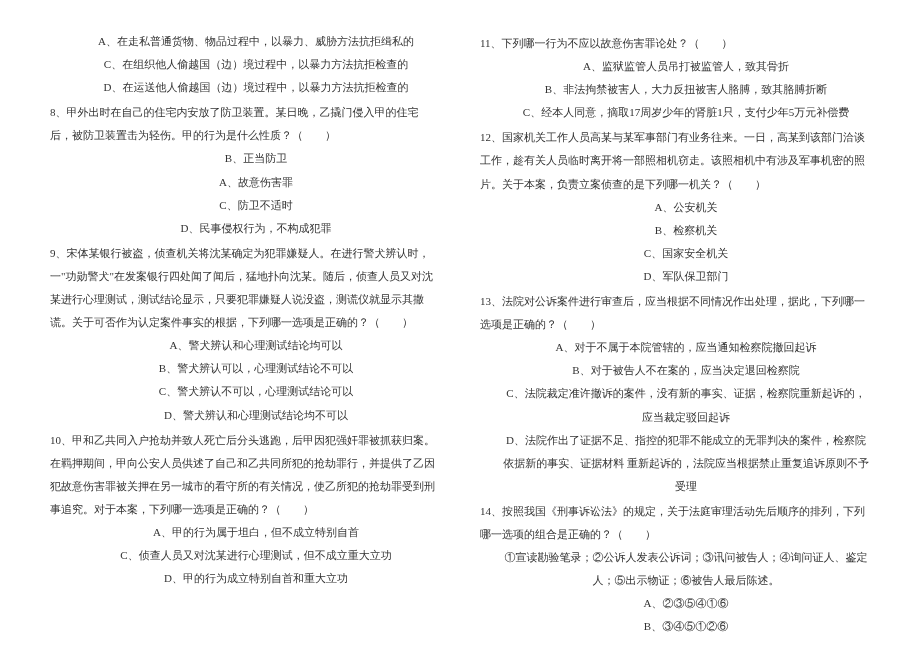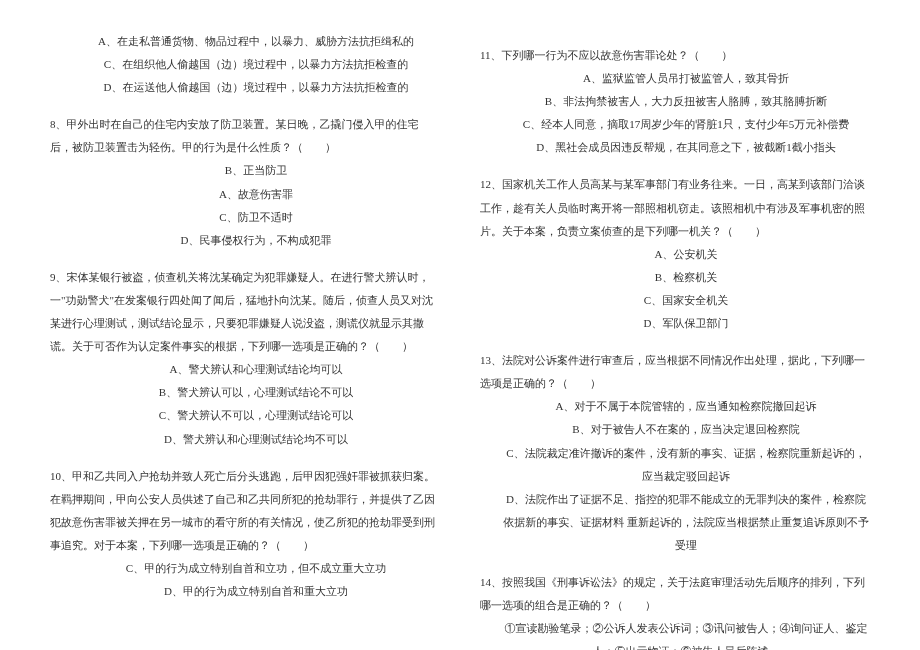--- a/index.html
+++ b/index.html
@@ -20,21 +20,21 @@
   }
   .col {
     flex: 1;
     line-height: 2.1;
   }
   .opt {
     padding-left: 2em;
     text-align: center;
   }
   .q {
-    margin-top: 14px;
+    margin-top: 2px;
   }
 </style>
 </head>
 <body>
 
 <div class="page">
   <div class="col">
     <div class="opt">A、在走私普通货物、物品过程中，以暴力、威胁方法抗拒缉私的</div>
     <div class="opt">C、在组织他人偷越国（边）境过程中，以暴力方法抗拒检查的</div>
     <div class="opt">D、在运送他人偷越国（边）境过程中，以暴力方法抗拒检查的</div>
@@ -45,30 +45,30 @@
     <div class="opt">C、防卫不适时</div>
     <div class="opt">D、民事侵权行为，不构成犯罪</div>
 
     <div class="q">9、宋体某银行被盗，侦查机关将沈某确定为犯罪嫌疑人。在进行警犬辨认时，一"功勋警犬"在发案银行四处闻了闻后，猛地扑向沈某。随后，侦查人员又对沈某进行心理测试，测试结论显示，只要犯罪嫌疑人说没盗，测谎仪就显示其撒谎。关于可否作为认定案件事实的根据，下列哪一选项是正确的？（　　）</div>
     <div class="opt">A、警犬辨认和心理测试结论均可以</div>
     <div class="opt">B、警犬辨认可以，心理测试结论不可以</div>
     <div class="opt">C、警犬辨认不可以，心理测试结论可以</div>
     <div class="opt">D、警犬辨认和心理测试结论均不可以</div>
 
     <div class="q">10、甲和乙共同入户抢劫并致人死亡后分头逃跑，后甲因犯强奸罪被抓获归案。在羁押期间，甲向公安人员供述了自己和乙共同所犯的抢劫罪行，并提供了乙因犯故意伤害罪被关押在另一城市的看守所的有关情况，使乙所犯的抢劫罪受到刑事追究。对于本案，下列哪一选项是正确的？（　　）</div>
-    <div class="opt">C、甲的行为成立特别自首和立功，但不成立重大立功</div>
+    <div class="opt">A、甲的行为属于坦白，但不成立特别自首</div>
+    <div class="opt">C、侦查人员又对沈某进行心理测试，但不成立重大立功</div>
     <div class="opt">D、甲的行为成立特别自首和重大立功</div>
   </div>
 
   <div class="col">
     <div class="q">11、下列哪一行为不应以故意伤害罪论处？（　　）</div>
     <div class="opt">A、监狱监管人员吊打被监管人，致其骨折</div>
     <div class="opt">B、非法拘禁被害人，大力反扭被害人胳膊，致其胳膊折断</div>
     <div class="opt">C、经本人同意，摘取17周岁少年的肾脏1只，支付少年5万元补偿费</div>
-    <div class="opt">D、黑社会成员因违反帮规，在其同意之下，被截断1截小指头</div>
 
     <div class="q">12、国家机关工作人员高某与某军事部门有业务往来。一日，高某到该部门洽谈工作，趁有关人员临时离开将一部照相机窃走。该照相机中有涉及军事机密的照片。关于本案，负责立案侦查的是下列哪一机关？（　　）</div>
     <div class="opt">A、公安机关</div>
     <div class="opt">B、检察机关</div>
     <div class="opt">C、国家安全机关</div>
     <div class="opt">D、军队保卫部门</div>
 
     <div class="q">13、法院对公诉案件进行审查后，应当根据不同情况作出处理，据此，下列哪一选项是正确的？（　　）</div>
     <div class="opt">A、对于不属于本院管辖的，应当通知检察院撤回起诉</div>
     <div class="opt">B、对于被告人不在案的，应当决定退回检察院</div>

